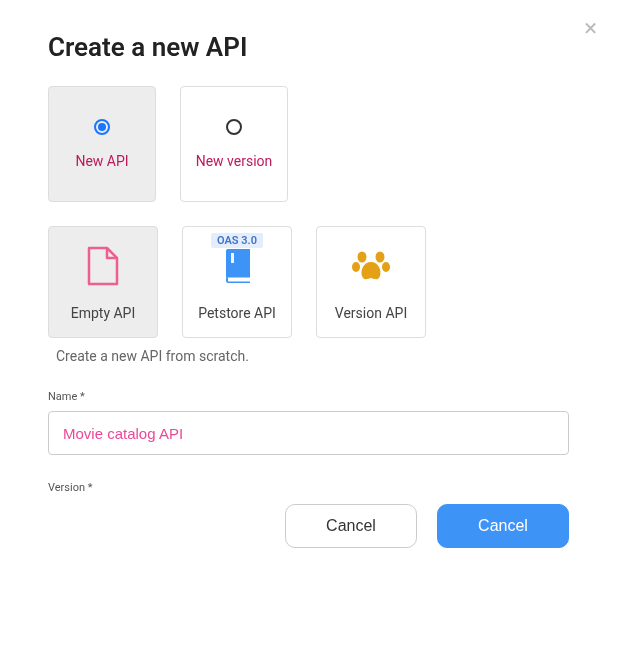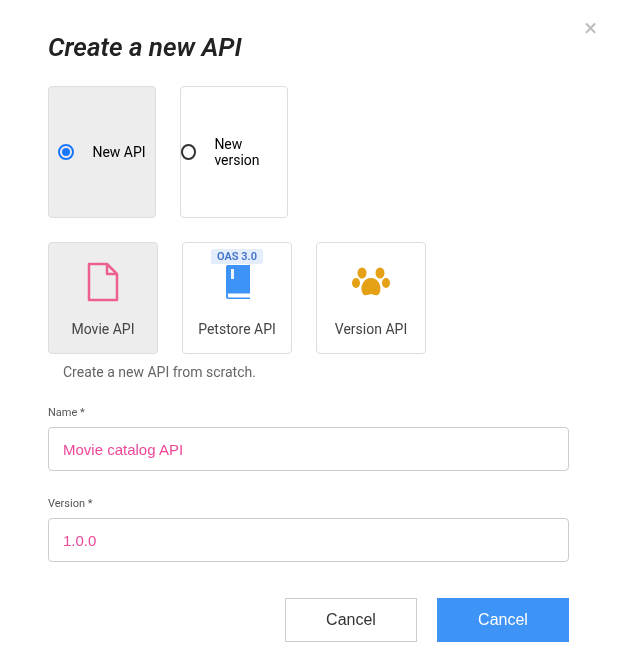--- a/index.html
+++ b/index.html
@@ -22,40 +22,39 @@
     font-size: 24px;
     color: #bbb;
     cursor: pointer;
     line-height: 1;
   }
   h1.title {
     font-size: 26px;
     font-weight: 600;
     margin: 8px 0 24px 0;
     color: #222;
-    font-style: italic;
   }
   .type-row {
     display: flex;
     gap: 24px;
     margin-bottom: 24px;
   }
   .type-card {
     width: 108px;
-    height: 132px;
+    height: 116px;
     border: 1px solid #ddd;
     border-radius: 4px;
     display: flex;
-    flex-direction: row;
+    flex-direction: column;
     align-items: center;
     justify-content: center;
     cursor: pointer;
     gap: 18px;
     font-size: 14px;
-    color: #000000;
+    color: #be185d;
     background: #fff;
   }
   .type-card.selected {
     background: #ededed;
   }
   .radio {
     width: 16px;
     height: 16px;
     border-radius: 50%;
     border: 2px solid #333;
@@ -113,21 +112,21 @@
     font-size: 11px;
     font-weight: 600;
     background: #e4edfb;
     color: #4073c9;
     padding: 1px 6px;
     border-radius: 2px;
   }
   .description {
     font-size: 14px;
     color: #666;
-    margin: 6px 0 26px 15px;
+    margin: 6px 0 26px 8px;
   }
   .field-label {
     font-size: 11px;
     color: #555;
     margin-bottom: 8px;
   }
   .text-input {
     width: 100%;
     height: 44px;
     border: 1px solid #ccc;
@@ -141,21 +140,21 @@
 
   .button-row {
     display: flex;
     justify-content: flex-end;
     gap: 20px;
     margin-top: 10px;
   }
   .btn {
     min-width: 132px;
     height: 44px;
-    border-radius: 0;
+    border-radius: 10px;
     font-size: 16px;
     cursor: pointer;
     display: inline-flex;
     align-items: center;
     justify-content: center;
   }
   .btn-secondary {
     background: #fff;
     border: 1px solid #ccc;
     color: #333;
@@ -192,21 +191,21 @@
   
   <div class="template-row">
 
     <div class="template-card selected">
       <div class="icon-box">
         <svg width="34" height="40" viewBox="0 0 34 40">
           <path d="M3 2 H21 L31 12 V38 H3 Z" fill="none" stroke="#ec5f8f" stroke-width="2.5" stroke-linejoin="round"></path>
           <path d="M21 2 V12 H31" fill="none" stroke="#ec5f8f" stroke-width="2.5" stroke-linejoin="round"></path>
         </svg>
       </div>
-      <span>Movie API</span>
+      <span>Empty API</span>
     </div>
 
 
     <div class="template-card">
       <span class="badge">OAS 3.0</span>
       <div class="icon-box">
         <svg width="34" height="38" viewBox="0 0 34 38">
           <path d="M6 4 C6 2 8 2 8 2 H30 V30 H8 C6 30 6 32 6 32 V4 Z" fill="#3d94f6"></path>
           <path d="M6 32 C6 30 8 30 8 30 H30 V36 H8 C6 36 6 34 6 32 Z" fill="#3d94f6"></path>
           <rect x="8" y="30.5" width="22" height="4" fill="#fff"></rect>
@@ -230,20 +229,19 @@
     </div>
 
   </div>
 
   <div class="description">Create a new API from scratch.</div>
 
   <div class="field-label">Name *</div>
   <input type="text" class="text-input" value="Movie catalog API" style="">
 
   <div class="field-label">Version *</div>
-  <input type="text" class="text-input" value="1.0.0" style="">
 
   <div class="button-row">
     <button class="btn btn-secondary">Cancel</button>
     <button class="btn btn-primary">Cancel</button>
   </div>
 
 </div>
 
 </body></html>

